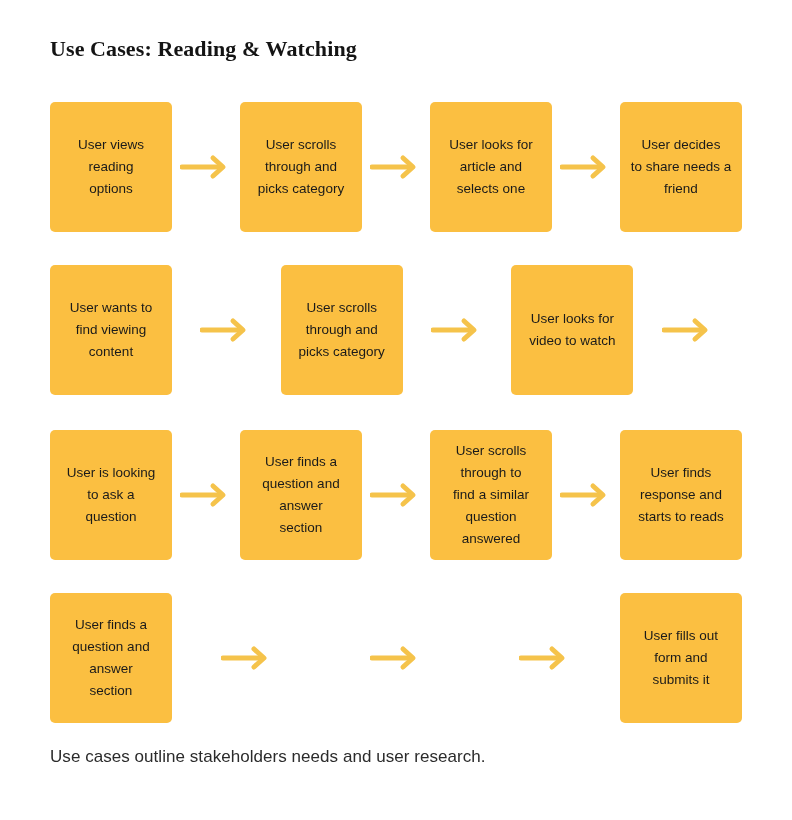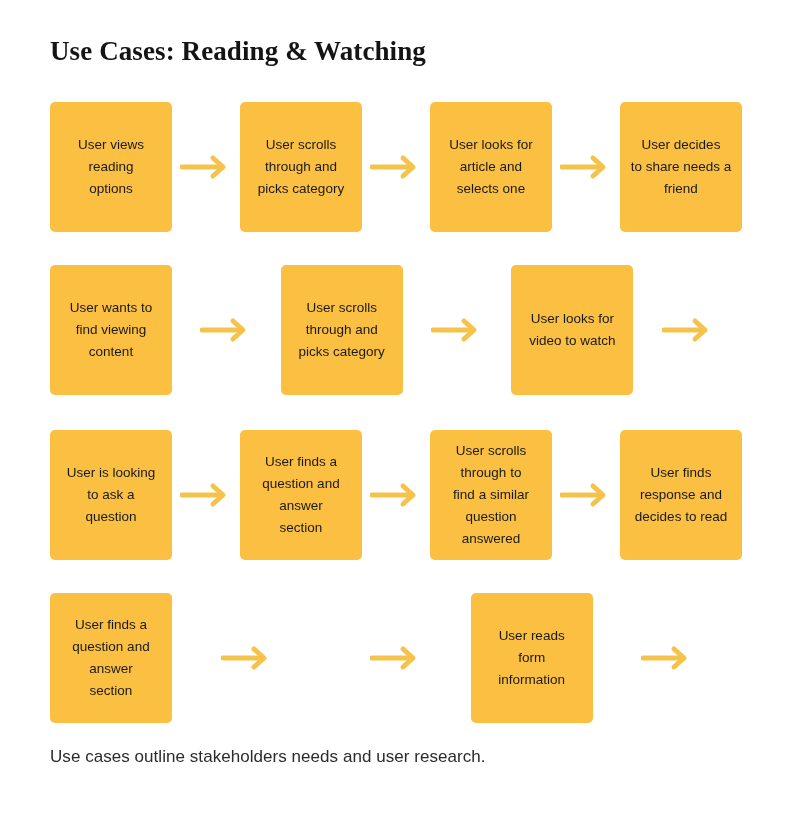--- a/index.html
+++ b/index.html
@@ -22,21 +22,21 @@
     box-sizing: border-box;
     padding: 0;
   }
 
   .page-title {
     position: absolute;
     left: 50px;
     top: 36px;
     font-family: "Liberation Serif", serif;
     font-weight: bold;
-    font-size: 27px;
+    font-size: 22px;
     letter-spacing: 0.1px;
     color: #141414;
     white-space: nowrap;
   }
 
   .flow {
     position: absolute;
     left: 50px;
     top: 102px;
     width: 677px;
@@ -225,21 +225,21 @@
       </div>
       <div class="connector">
         <svg class="arrow-svg" viewBox="0 0 52 26">
           <path d="M2 13 H40" stroke="#F5C34B" stroke-width="5" stroke-linecap="round" fill="none"></path>
           <path d="M33 4 L43 13 L33 22" stroke="#F5C34B" stroke-width="5" stroke-linecap="round" stroke-linejoin="round" fill="none"></path>
         </svg>
       </div>
       <div class="node">
         <span class="node-label">User finds
 response and
-decides to read</span>
+starts to reads</span>
       </div>
     </div>
 
     <div class="row-gap-3"></div>
 
     <div class="flow-row row-4">
       <div class="node">
         <span class="node-label">User finds a
 question and
 answer
@@ -250,30 +250,30 @@
           <path d="M2 13 H40" stroke="#F5C34B" stroke-width="5" stroke-linecap="round" fill="none"></path>
           <path d="M33 4 L43 13 L33 22" stroke="#F5C34B" stroke-width="5" stroke-linecap="round" stroke-linejoin="round" fill="none"></path>
         </svg>
       </div>
       <div class="connector">
         <svg class="arrow-svg" viewBox="0 0 52 26">
           <path d="M2 13 H40" stroke="#F5C34B" stroke-width="5" stroke-linecap="round" fill="none"></path>
           <path d="M33 4 L43 13 L33 22" stroke="#F5C34B" stroke-width="5" stroke-linecap="round" stroke-linejoin="round" fill="none"></path>
         </svg>
       </div>
-      <div class="node">
-        <span class="node-label">User reads
-form
-information</span>
-      </div>
-      <div class="connector">
-        <svg class="arrow-svg" viewBox="0 0 52 26">
-          <path d="M2 13 H40" stroke="#F5C34B" stroke-width="5" stroke-linecap="round" fill="none"></path>
-          <path d="M33 4 L43 13 L33 22" stroke="#F5C34B" stroke-width="5" stroke-linecap="round" stroke-linejoin="round" fill="none"></path>
-        </svg>
+      <div class="connector">
+        <svg class="arrow-svg" viewBox="0 0 52 26">
+          <path d="M2 13 H40" stroke="#F5C34B" stroke-width="5" stroke-linecap="round" fill="none"></path>
+          <path d="M33 4 L43 13 L33 22" stroke="#F5C34B" stroke-width="5" stroke-linecap="round" stroke-linejoin="round" fill="none"></path>
+        </svg>
+      </div>
+      <div class="node">
+        <span class="node-label">User fills out
+form and
+submits it</span>
       </div>
     </div>
 
   </div>
 
   <div class="caption">Use cases outline stakeholders needs and user research.</div>
 
 </div>
 
 </body></html>

